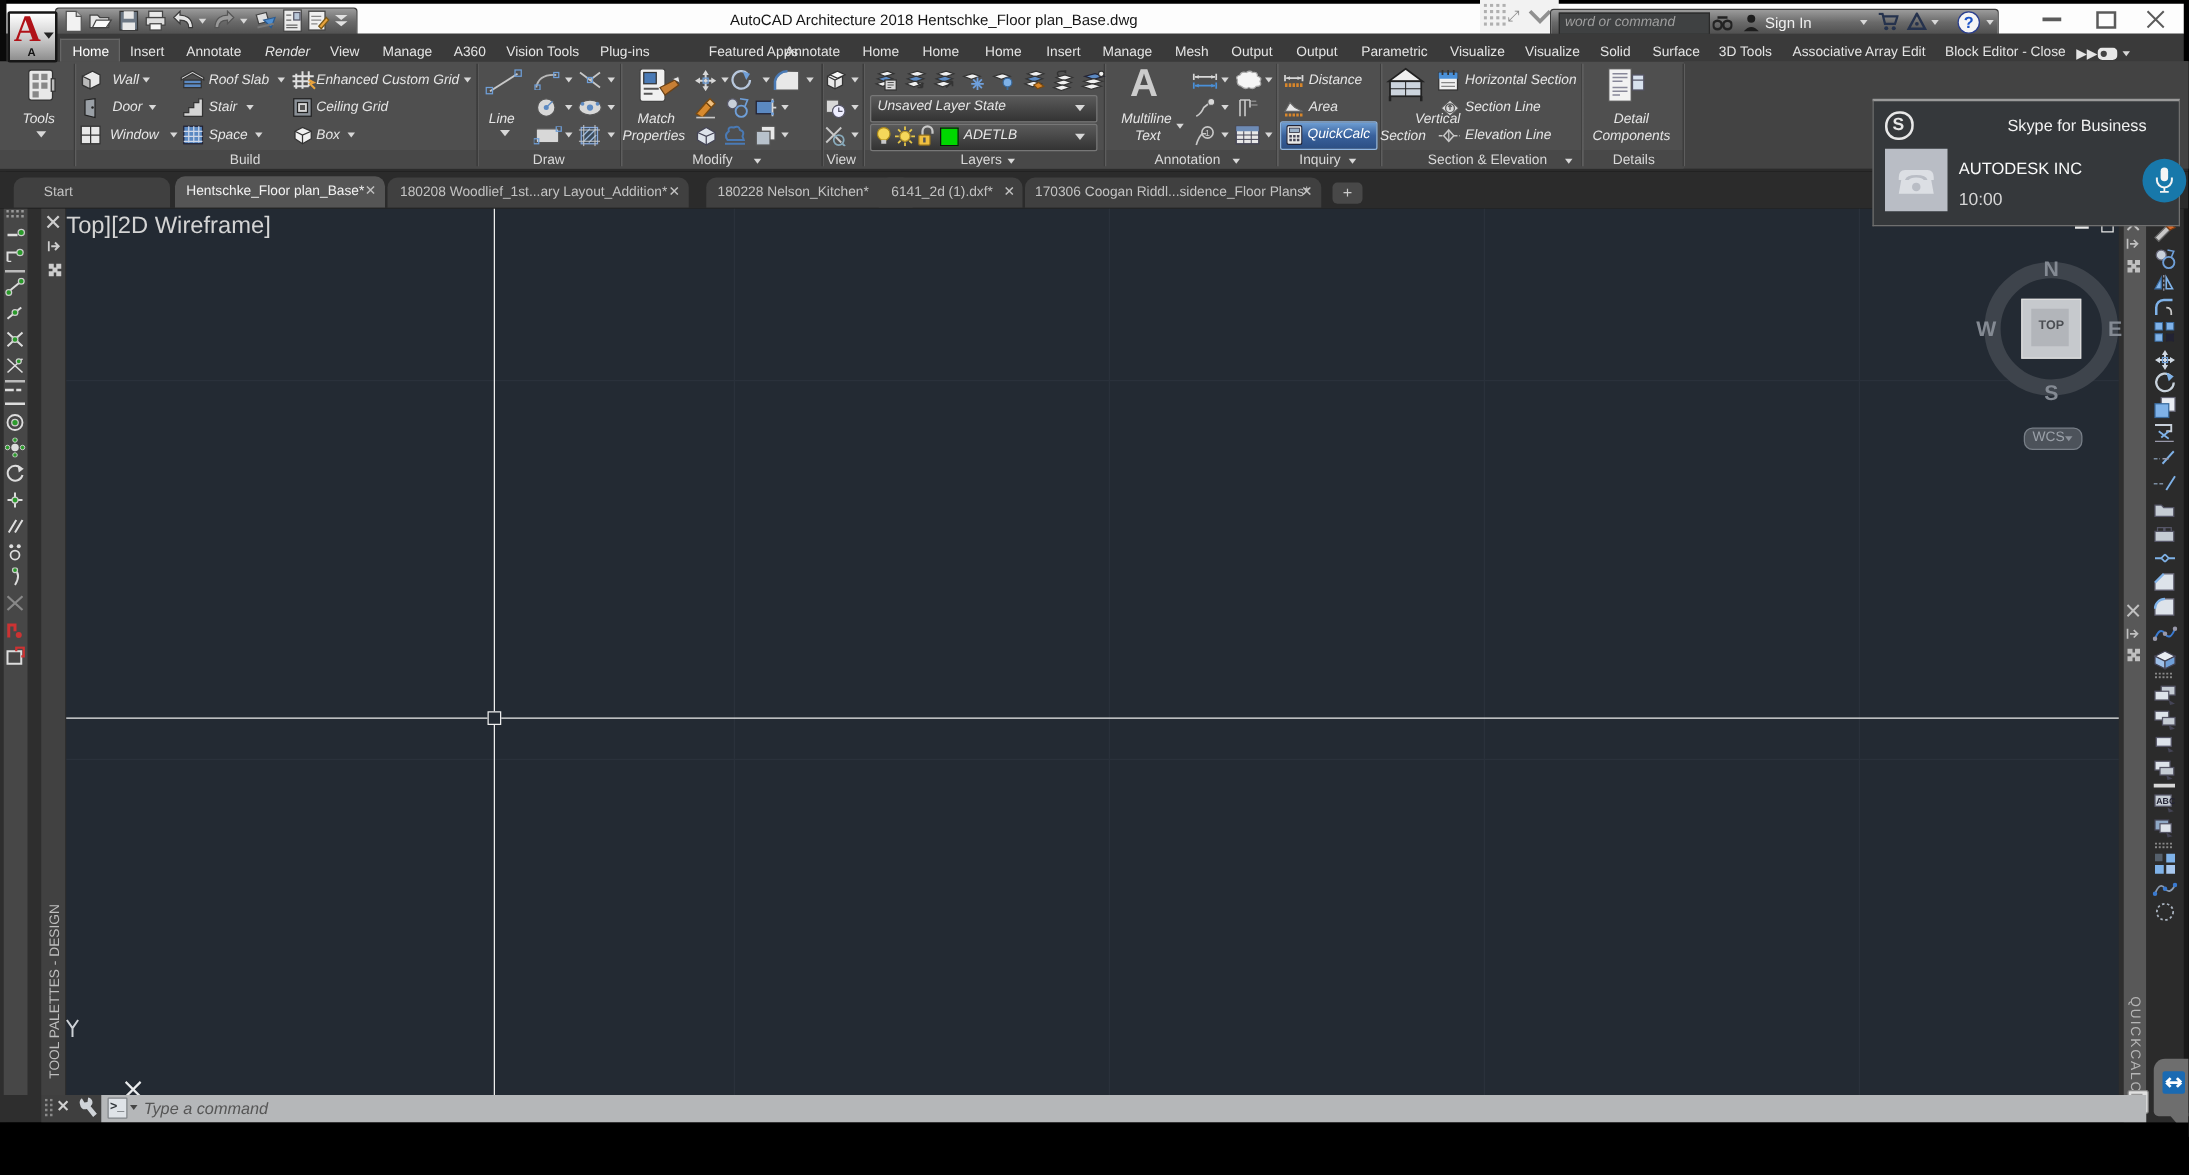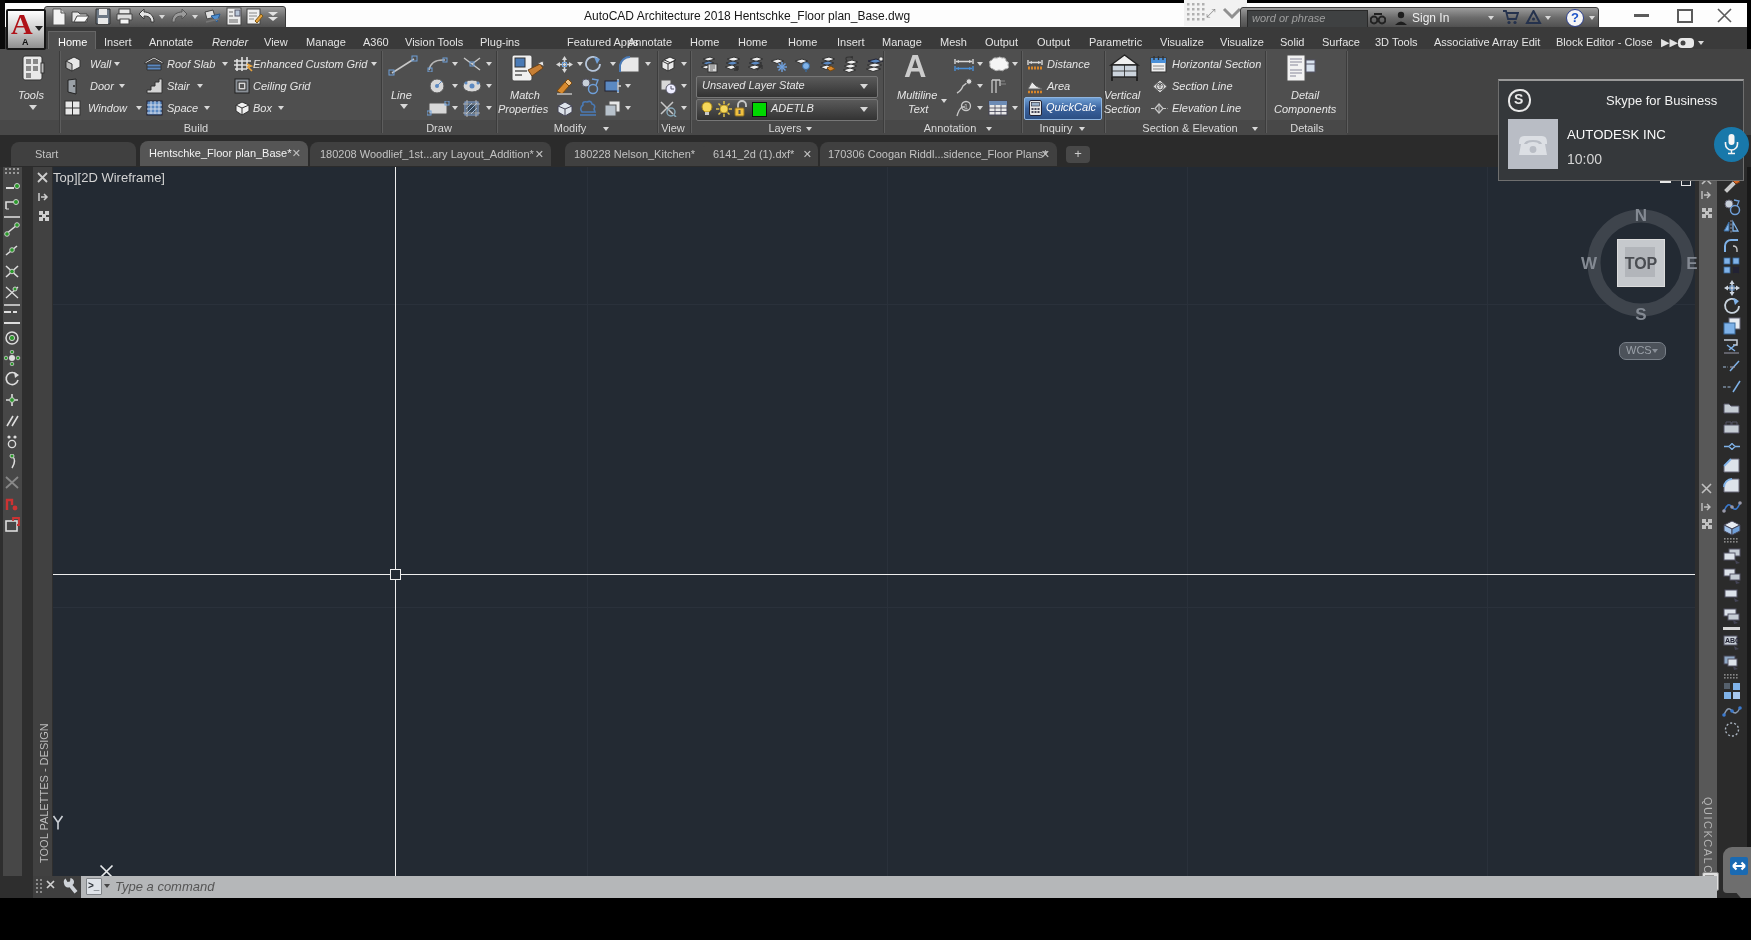--- a/index.html
+++ b/index.html
@@ -99,21 +99,21 @@
  <div class="abs" style="left:22px;top:6px;width:13px;height:13px;color:#8a8a8a;font-size:12px;">⤢</div>
  <div class="abs" style="left:38px;top:2px;width:20px;height:20px;">
   <svg width="20" height="20">
           <path d="M2 7 L10 15 L18 7" fill="none" stroke="#909090" stroke-width="3"></path>
         </svg>
  </div>
 </div>
 
 <div class="abs" style="left:1240px;top:7px;width:357px;height:22px;background:linear-gradient(#9b9b9b,#6a6a6a 45%,#484848);border:1px solid #3a3a3a;border-radius:3px 3px 0 0;"></div>
 <div class="abs" style="left:1247px;top:10px;width:119px;height:16px;background:#3f4142;border:1px solid #2a2a2a;"></div>
-<div class="abs" style="left:1252px;top:12px;font-size:11px;font-style:italic;color:#9f9f9f;">word or phrase</div>
+<div class="abs" style="left:1252px;top:12px;font-size:11px;font-style:italic;color:#9f9f9f;">word or command</div>
 <svg class="abs" style="left:1370px;top:11px;" width="16" height="14">
       <circle cx="4" cy="9" r="3.4" fill="none" stroke="#222" stroke-width="2"></circle>
       <circle cx="12" cy="9" r="3.4" fill="none" stroke="#222" stroke-width="2"></circle>
       <path d="M4 3 L12 3" stroke="#222" stroke-width="2"></path>
     </svg>
 <svg class="abs" style="left:1394px;top:10px;" width="14" height="16">
       <circle cx="7" cy="5" r="3.2" fill="#1d1d1d"></circle>
       <path d="M1 15 Q7 8 13 15 Z" fill="#1d1d1d"></path>
     </svg>
 <div class="abs" style="left:1412px;top:11px;font-size:12px;color:#efefef;">Sign In</div>
@@ -537,21 +537,21 @@
  <div class="rtxt" style="left:1046px;top:101px;color:#fff;">QuickCalc</div>
  <div class="plabel" style="left:1026px;width:60px;">Inquiry</div>
       <div class="da" style="left:1079px;top:127px;"></div>
 
  <svg class="abs" style="left:1108px;top:53px;" width="33" height="30">
         <path d="M16.5 2 L30 12 L3 12 Z" fill="#f0f0f0" stroke="#222" stroke-width="1.4"></path>
         <rect x="4" y="12" width="25" height="12" fill="#ccd4dd" stroke="#222" stroke-width="1.4"></rect>
         <path d="M16.5 12 L16.5 24 M4 18 L29 18" stroke="#222" stroke-width="0.8"></path>
         <path d="M4 24 L4 28 M29 24 L29 28" stroke="#222" stroke-width="2"></path>
       </svg>
- <div class="rtxt" style="left:1104px;top:89px;">Vertical</div>
+ <div class="rtxt" style="left:1104px;top:89px;padding-left:28px;">Vertical</div>
  <div class="rtxt" style="left:1104px;top:103px;">Section</div>
  <svg class="abs" style="left:1150px;top:55px;" width="18" height="18">
         <rect x="1" y="3" width="15" height="14" fill="#f0f0f0" stroke="#333"></rect>
         <rect x="1" y="3" width="15" height="5" fill="#4a90d8"></rect>
         <path d="M4 1 L4 5 M8.5 1 L8.5 5 M13 1 L13 5" stroke="#333" stroke-width="1.4"></path>
         <path d="M3 11 L14 11 M3 14 L14 14" stroke="#888"></path>
       </svg>
  <div class="rtxt" style="left:1172px;top:58px;">Horizontal Section</div>
  <svg class="abs" style="left:1152px;top:79px;" width="17" height="15">
         <path d="M8 1 L15 7.5 L8 14 L1 7.5 Z" fill="#d8d8d8" stroke="#555"></path>
@@ -595,36 +595,36 @@
 <div class="abs" style="left:53px;top:167px;width:1642px;height:709px;background:#232a33;" id="viewport"></div>
 <div id="vpcontent">
 
  <div class="abs" style="left:587px;top:167px;width:1px;height:709px;background:#2a313b;"></div>
  <div class="abs" style="left:887px;top:167px;width:1px;height:709px;background:#2a313b;"></div>
  <div class="abs" style="left:1187px;top:167px;width:1px;height:709px;background:#2a313b;"></div>
  <div class="abs" style="left:1487px;top:167px;width:1px;height:709px;background:#2a313b;"></div>
  <div class="abs" style="left:53px;top:304px;width:1642px;height:1px;background:#2a313b;"></div>
  <div class="abs" style="left:53px;top:607px;width:1642px;height:1px;background:#2a313b;"></div>
 
- <div class="abs" style="left:53px;top:170px;font-size:13px;color:#d4d4d4;">Top][2D Wireframe]</div>
+ <div class="abs" style="left:53px;top:170px;font-size:19px;color:#d4d4d4;">Top][2D Wireframe]</div>
 
  <div class="abs" style="left:1660px;top:181px;width:11px;height:2px;background:#e8e8e8;"></div>
  <div class="abs" style="left:1681px;top:177px;width:8px;height:7px;border:1.5px solid #e8e8e8;"></div>
  <div class="abs" style="left:1684px;top:175px;width:5px;height:3px;border:1.5px solid #e8e8e8;border-bottom:none;"></div>
 
  <svg class="abs" style="left:1580px;top:202px;" width="122" height="122">
   <circle cx="61" cy="61" r="47" fill="none" stroke="#3e444c" stroke-width="13"></circle>
   <text x="61" y="19" text-anchor="middle" font-size="17" font-weight="bold" fill="#848a93">N</text>
   <text x="9" y="67" text-anchor="middle" font-size="17" font-weight="bold" fill="#848a93">W</text>
   <text x="112" y="67" text-anchor="middle" font-size="17" font-weight="bold" fill="#848a93">E</text>
   <text x="61" y="118" text-anchor="middle" font-size="17" font-weight="bold" fill="#848a93">S</text>
  </svg>
  <div class="abs" style="left:1617px;top:239px;width:46px;height:46px;background:#c6c9cd;border:1px solid #dcdcdc;"></div>
  <div class="abs" style="left:1625px;top:247px;width:30px;height:30px;background:#b2b5ba;"></div>
- <div class="abs" style="left:1622px;top:255px;width:38px;height:14px;font-size:16px;font-weight:bold;color:#4a4d52;text-align:center;">TOP</div>
+ <div class="abs" style="left:1622px;top:255px;width:38px;height:14px;font-size:10px;font-weight:bold;color:#4a4d52;text-align:center;">TOP</div>
 
  <div class="abs" style="left:1619px;top:342px;width:45px;height:16px;background:#4c525a;border:1px solid #787f88;border-radius:7px;">
   <div class="abs" style="left:6px;top:1px;font-size:11px;color:#9ba1a9;">WCS</div>
   <div class="abs" style="left:32px;top:6px;width:0;height:0;border-left:3.5px solid transparent;border-right:3.5px solid transparent;border-top:4.5px solid #8a9099;"></div>
  </div>
 
  <div class="abs" style="left:395px;top:167px;width:1px;height:730px;background:#eeeeee;"></div>
  <div class="abs" style="left:53px;top:574px;width:1642px;height:1px;background:#eeeeee;"></div>
  <div class="abs" style="left:390px;top:569px;width:9px;height:9px;border:1.5px solid #eeeeee;background:#232a33;"></div>
 

